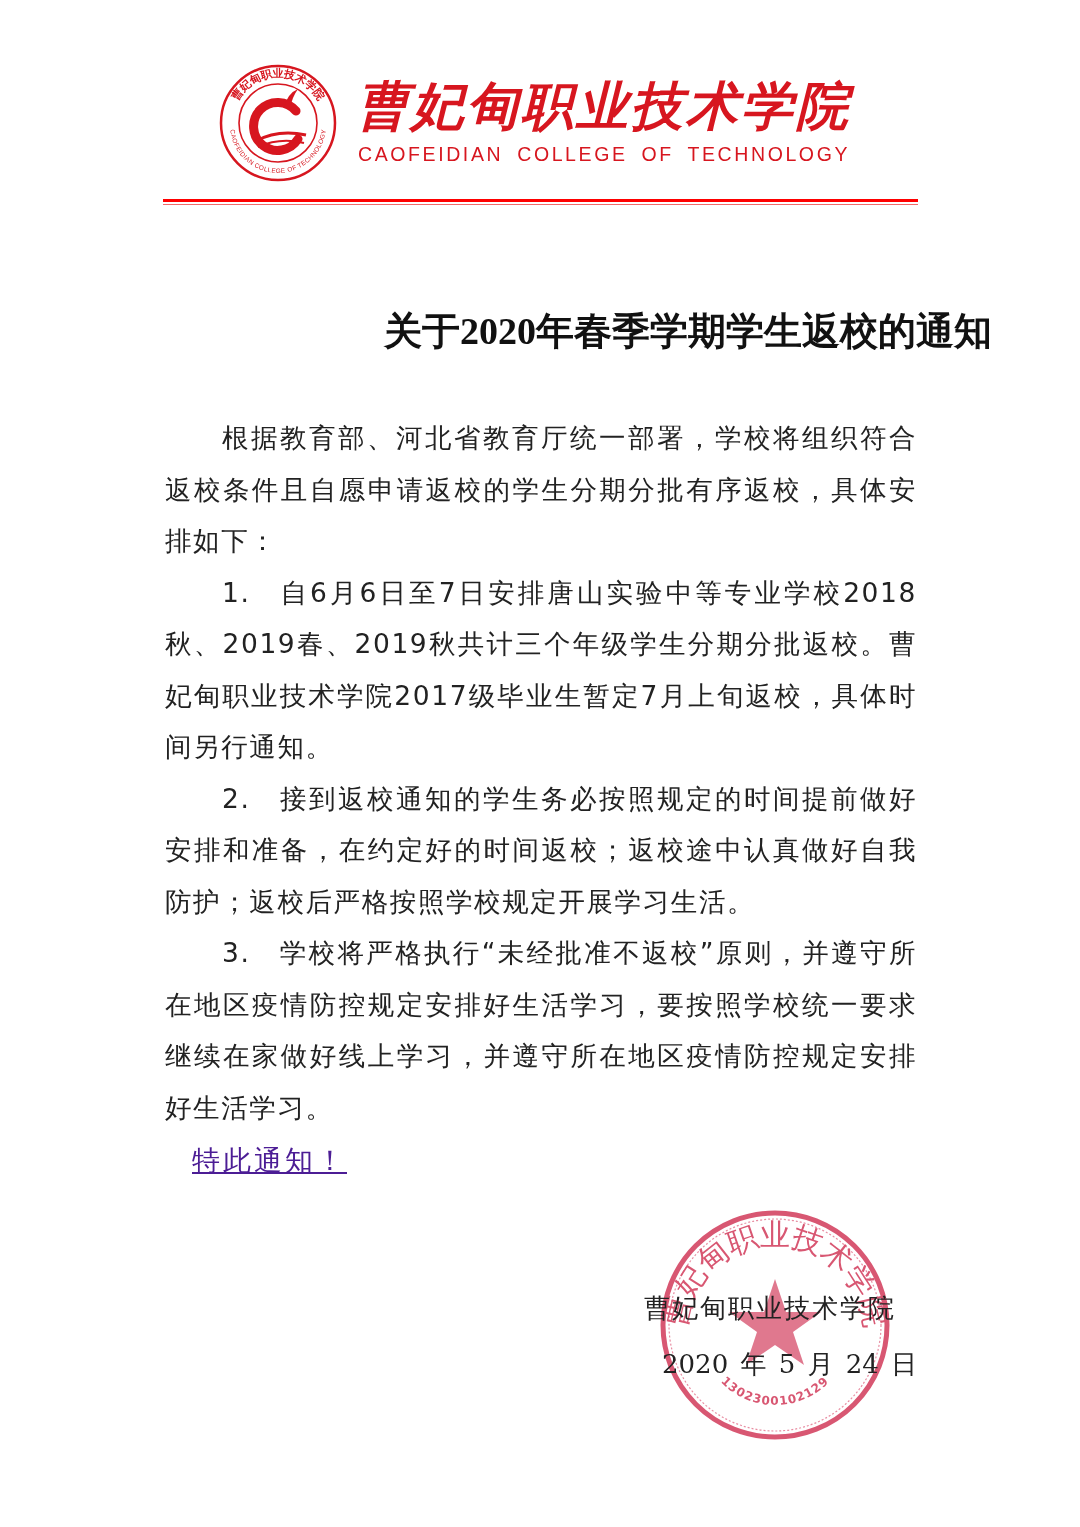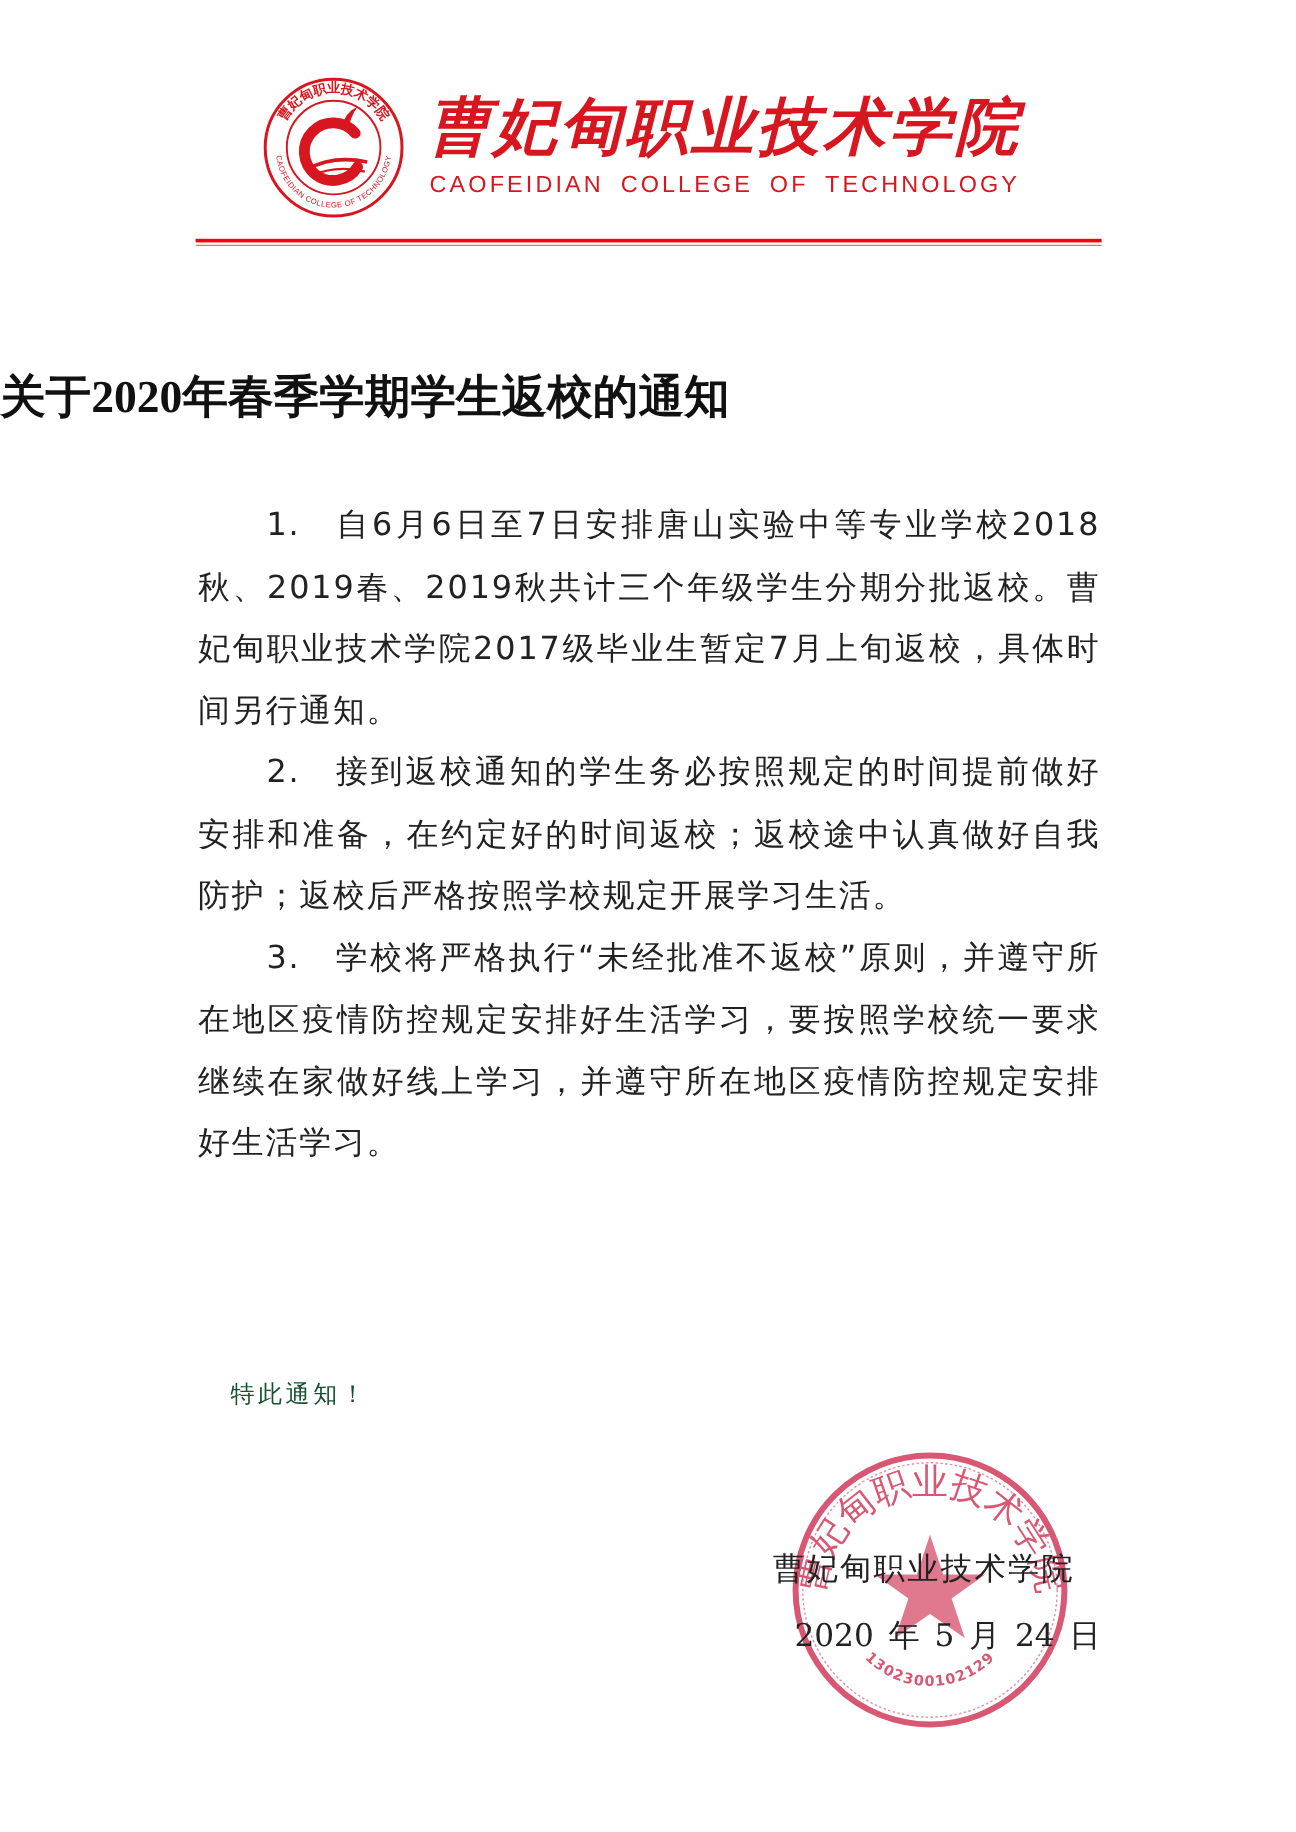--- a/index.html
+++ b/index.html
@@ -13,32 +13,32 @@
                font-family: "DejaVu Serif", "Liberation Serif", serif; font-weight: bold;
                font-size: 52px; letter-spacing: 3px; color: #d7161f; white-space: nowrap;
                font-style: italic; line-height: 64px; }
     .en-name { position: absolute; left: 358px; top: 142px; width: 505px;
                font-family: "Liberation Sans", "DejaVu Sans", sans-serif; font-size: 19.5px;
                letter-spacing: 2.6px; color: #d7161f; white-space: nowrap; line-height: 24px; word-spacing: 6px; }
     .rule-thick { position: absolute; left: 163px; top: 199px; width: 755px; height: 3px; background: #ff0000; }
     .rule-thin  { position: absolute; left: 163px; top: 204px; width: 755px; height: 1px; background: #f26a6a; }
 
     
-    .doc-title { position: absolute; left: 0; top: 306px; width: 992px; text-align: left;
+    .doc-title { position: absolute; left: 0; top: 306px; width: 992px; text-align: right;
                  font-family: "Liberation Serif", "DejaVu Serif", serif; font-weight: bold;
                  font-size: 38px; letter-spacing: 0px; color: #111; line-height: 50px; }
 
     
     .doc-body { position: absolute; left: 165px; top: 412px; width: 752px;
                 font-family: "DejaVu Sans", "Liberation Sans", sans-serif; font-size: 26.5px;
                 line-height: 51.5px; color: #222; letter-spacing: 1.6px; text-align: justify; }
     .doc-body p { margin: 0; text-indent: 57px; }
     .doc-body p .num { display: inline-block; width: 57px; text-indent: 0; }
     .closing { position: absolute; left: 192px; top: 1136px; font-family: "DejaVu Sans", "Liberation Sans", sans-serif;
-               font-size: 20px; letter-spacing: 3px; color: #14532d; line-height: 50px; }
+               font-size: 28px; letter-spacing: 3px; color: #4c1d95; line-height: 50px; text-decoration: underline; }
 
     
     .stamp { position: absolute; left: 655px; top: 1207px; width: 240px; height: 236px; opacity: 0.85; }
     .sign-org { position: absolute; left: 644px; top: 1288px; font-family: "DejaVu Sans", "Liberation Sans", sans-serif;
                 font-size: 26px; letter-spacing: 2px; color: #222; line-height: 40px; white-space: nowrap; }
     .sign-date { position: absolute; left: 662px; top: 1344px; font-family: "DejaVu Serif", "Liberation Serif", serif;
                  font-size: 26px; color: #222; line-height: 40px; white-space: nowrap; word-spacing: 4px; }
   </style>
 </head>
 <body>
@@ -65,20 +65,23 @@
   <div class="cn-name">曹妃甸职业技术学院</div>
   <div class="en-name">CAOFEIDIAN COLLEGE OF TECHNOLOGY</div>
   <div class="rule-thick"></div>
   <div class="rule-thin"></div>
 </div>
 
 <h1 class="doc-title" style="margin:0">关于2020年春季学期学生返校的通知</h1>
 
 <div class="doc-body">
   <p>
+    <span>根据教育部、河北省教育厅统一部署，学校将组织符合返校条件且自愿申请返校的学生分期分批有序返校，具体安排如下：</span>
+  </p>
+  <p>
     <span class="num">1.</span><span>自6月6日至7日安排唐山实验中等专业学校2018秋、2019春、2019秋共计三个年级学生分期分批返校。曹妃甸职业技术学院2017级毕业生暂定7月上旬返校，具体时间另行通知。</span>
   </p>
   <p>
     <span class="num">2.</span><span>接到返校通知的学生务必按照规定的时间提前做好安排和准备，在约定好的时间返校；返校途中认真做好自我防护；返校后严格按照学校规定开展学习生活。</span>
   </p>
   <p>
     <span class="num">3.</span><span>学校将严格执行“未经批准不返校”原则，并遵守所在地区疫情防控规定安排好生活学习，要按照学校统一要求继续在家做好线上学习，并遵守所在地区疫情防控规定安排好生活学习。</span>
   </p>
 </div>
 

